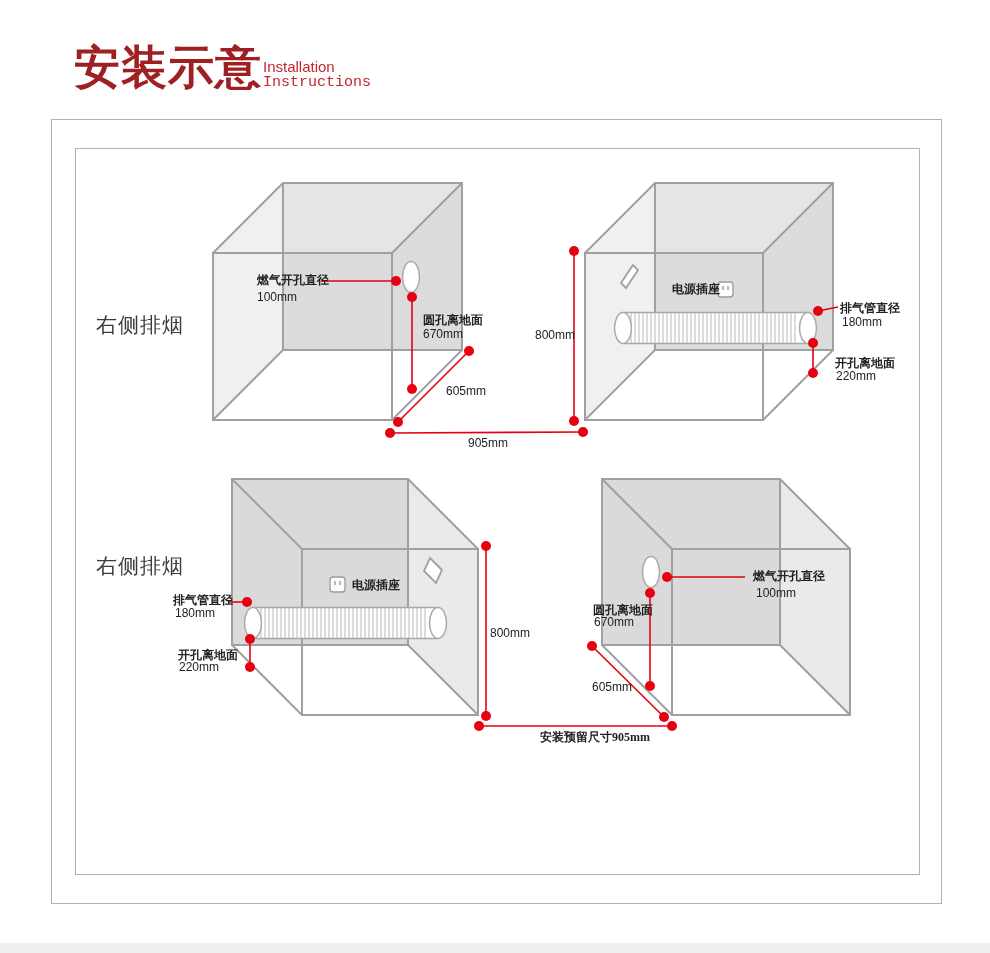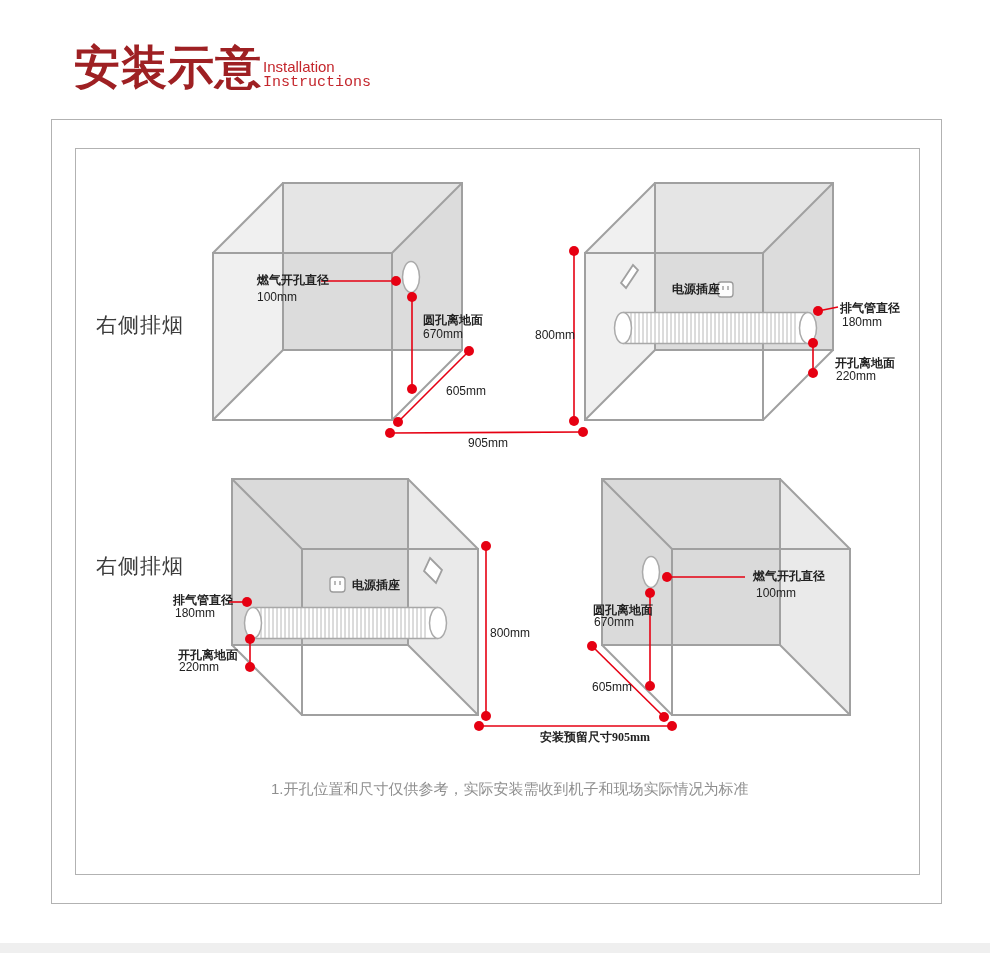--- a/index.html
+++ b/index.html
@@ -244,17 +244,16 @@
   <div class="ann" style="left:490px;top:626px;">800mm</div>
 
   <div class="ann b" style="left:753px;top:569px;">燃气开孔直径</div>
   <div class="ann" style="left:756px;top:586px;">100mm</div>
   <div class="ann b" style="left:593px;top:603px;">圆孔离地面</div>
   <div class="ann" style="left:594px;top:615px;">670mm</div>
   <div class="ann" style="left:592px;top:680px;">605mm</div>
   <div class="ann b" style="left:540px;top:730px;font-family:Liberation Serif, serif;">安装预留尺寸905mm</div>
 
   <div class="notes">
-    <div>1.开孔位置和尺寸仅供参考，实际安装需收到机子和现场实际情况为标准</div>
   </div>
 
   <div class="bottom-bar"></div>
 </div>
 
 </body></html>

